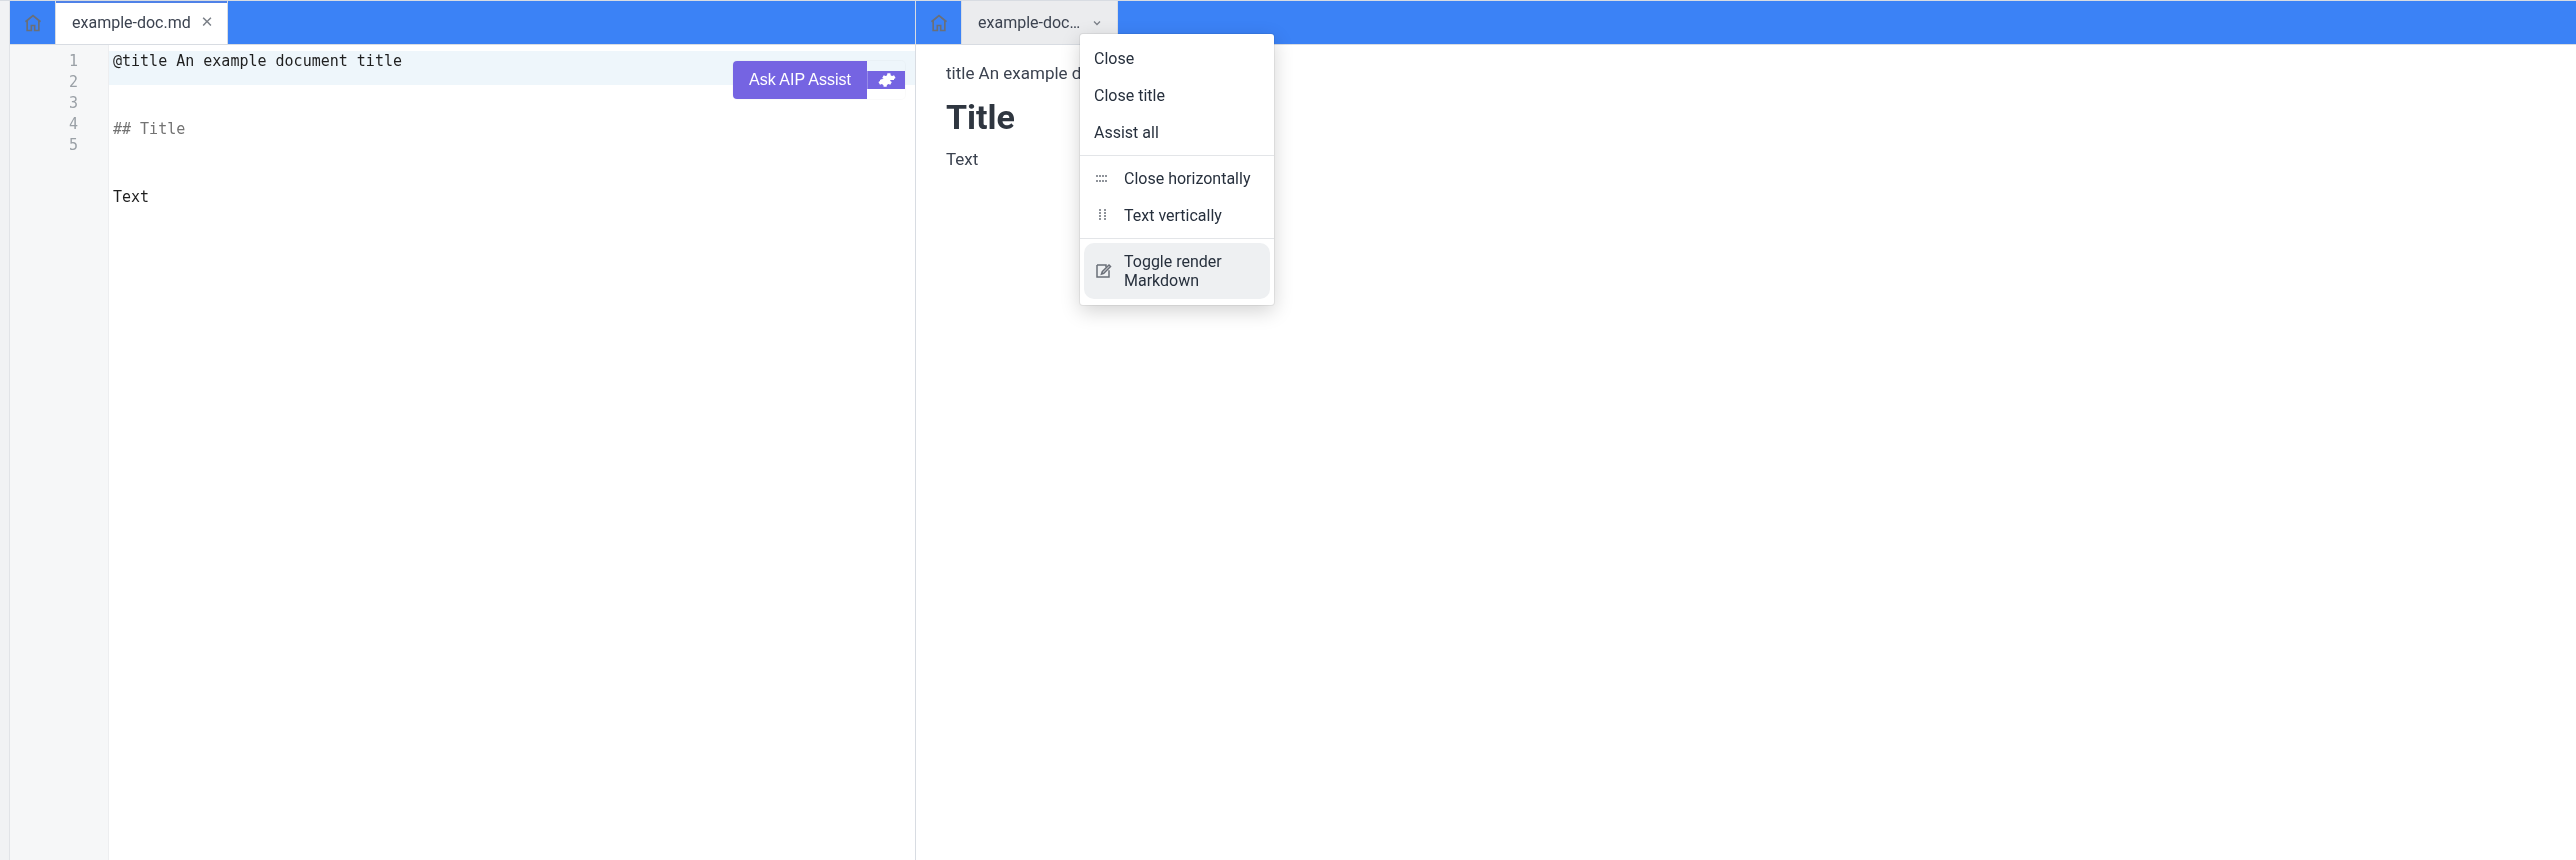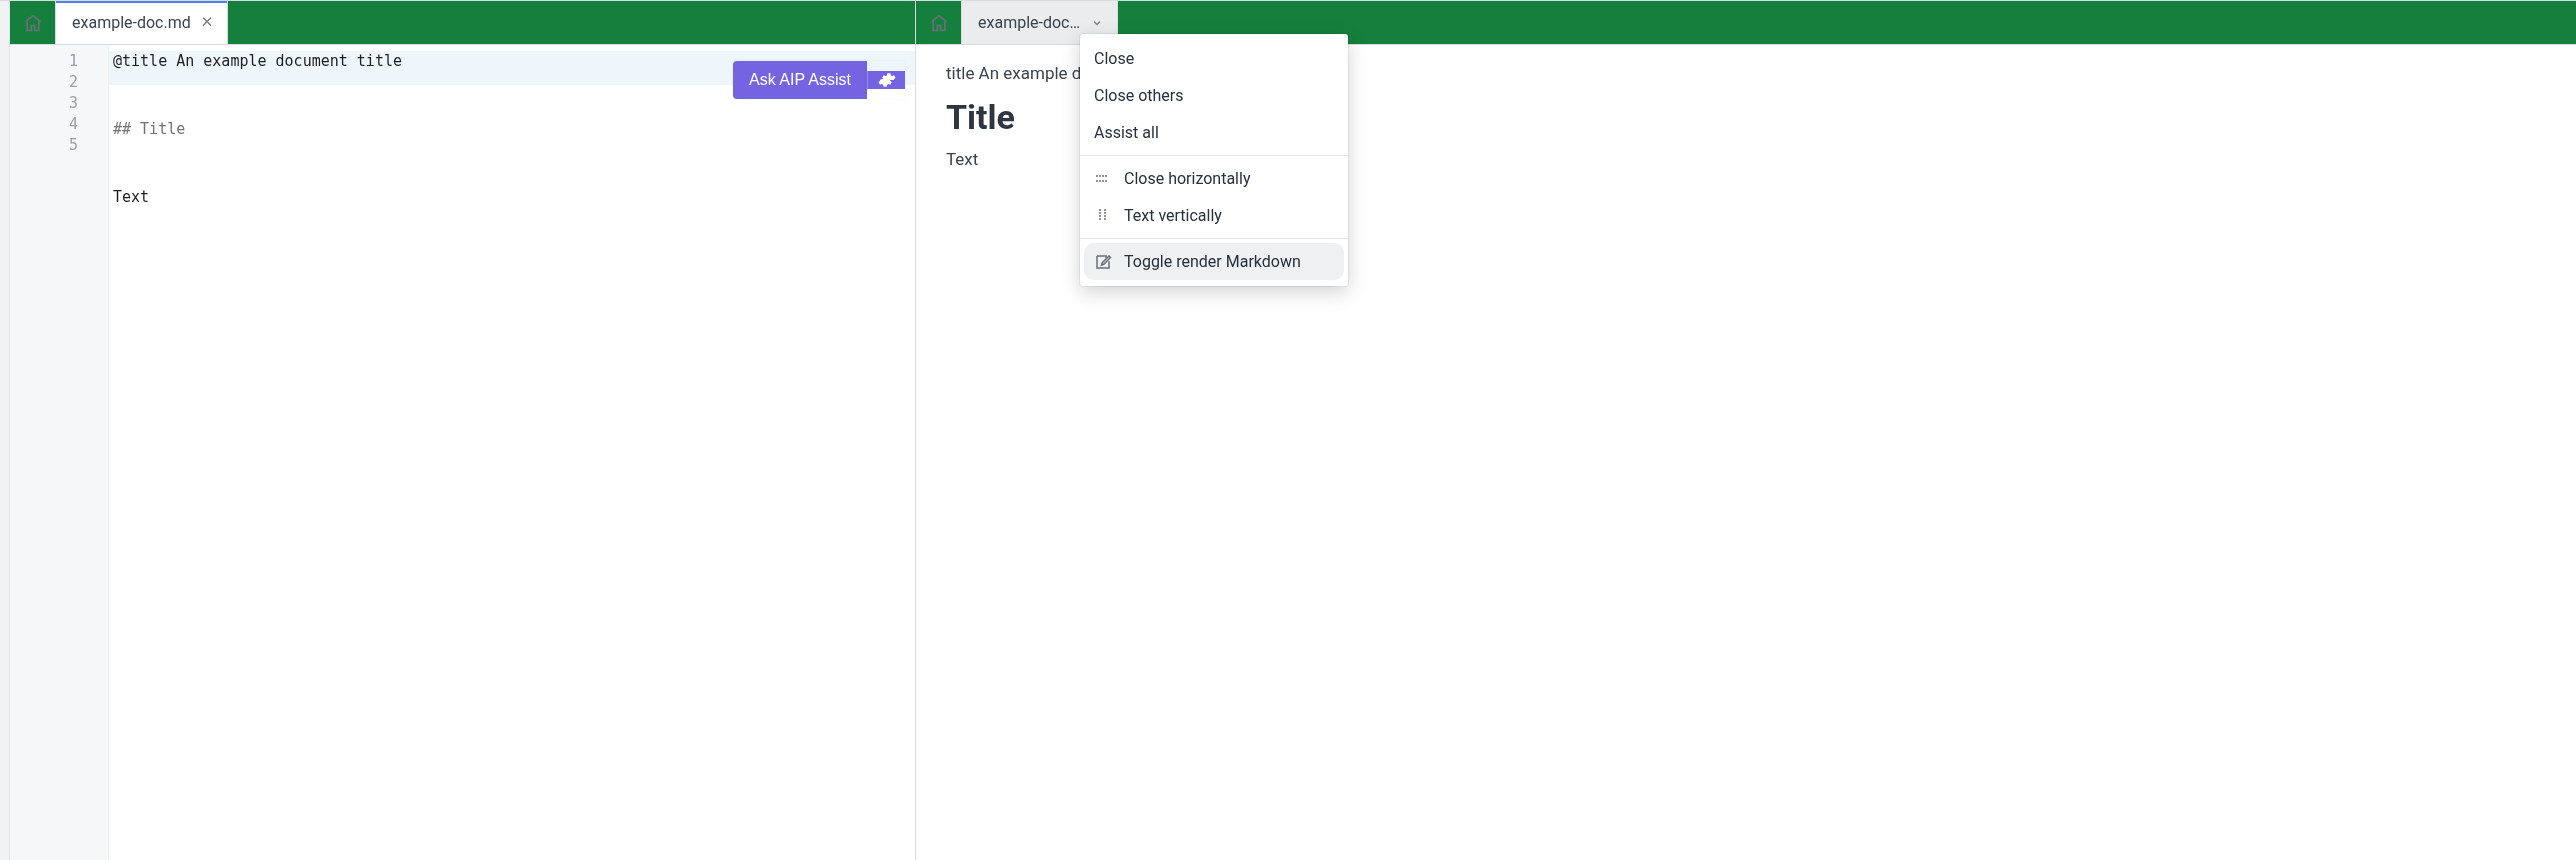--- a/index.html
+++ b/index.html
@@ -24,21 +24,21 @@
       flex: 0 0 906px;
       border-right: 1px solid #d8dce2;
     }
     .pane-right {
       flex: 1;
     }
     .tabbar {
       display: flex;
       align-items: stretch;
       height: 44px;
-      background: #15803d;
+      background: #3b82f6;
       border-bottom: 1px solid #d8dce2;
     }
     .home-btn {
       width: 46px;
       display: flex;
       align-items: center;
       justify-content: center;
       border-right: 1px solid #d8dce2;
       color: #6a6f78;
       cursor: pointer;
@@ -160,21 +160,21 @@
       font-size: 34px;
       font-weight: 700;
       color: #2f3640;
       margin-bottom: 12px;
     }
     .preview p { font-size: 17px; }
     .context-menu {
       position: absolute;
       top: 34px;
       left: 1080px;
-      width: 268px;
+      width: 194px;
       background: #ffffff;
       border-radius: 3px;
       box-shadow: 0 6px 20px rgba(0,0,0,0.18), 0 0 0 1px rgba(0,0,0,0.06);
       padding: 6px 0;
       z-index: 100;
     }
     .menu-item {
       padding: 9px 14px;
       font-size: 16px;
       color: #27303d;
@@ -278,21 +278,21 @@
       <h2>Title</h2>
       <p>Text</p>
     </div>
   </div>
 
   <div class="context-menu" id="ctx">
       <div class="menu-item menu-no-icon">
         <span class="menu-text">Close</span>
       </div>
       <div class="menu-item menu-no-icon">
-        <span class="menu-text">Close others</span>
+        <span class="menu-text">Close title</span>
       </div>
       <div class="menu-item menu-no-icon">
         <span class="menu-text">Assist all</span>
       </div>
       <div class="menu-sep"></div>
       <div class="menu-item">
         <span class="menu-icon">
           <svg width="16" height="16" viewBox="0 0 16 16" fill="currentColor">
             <circle cx="2" cy="5" r="1"></circle>
             <circle cx="5" cy="5" r="1"></circle>

